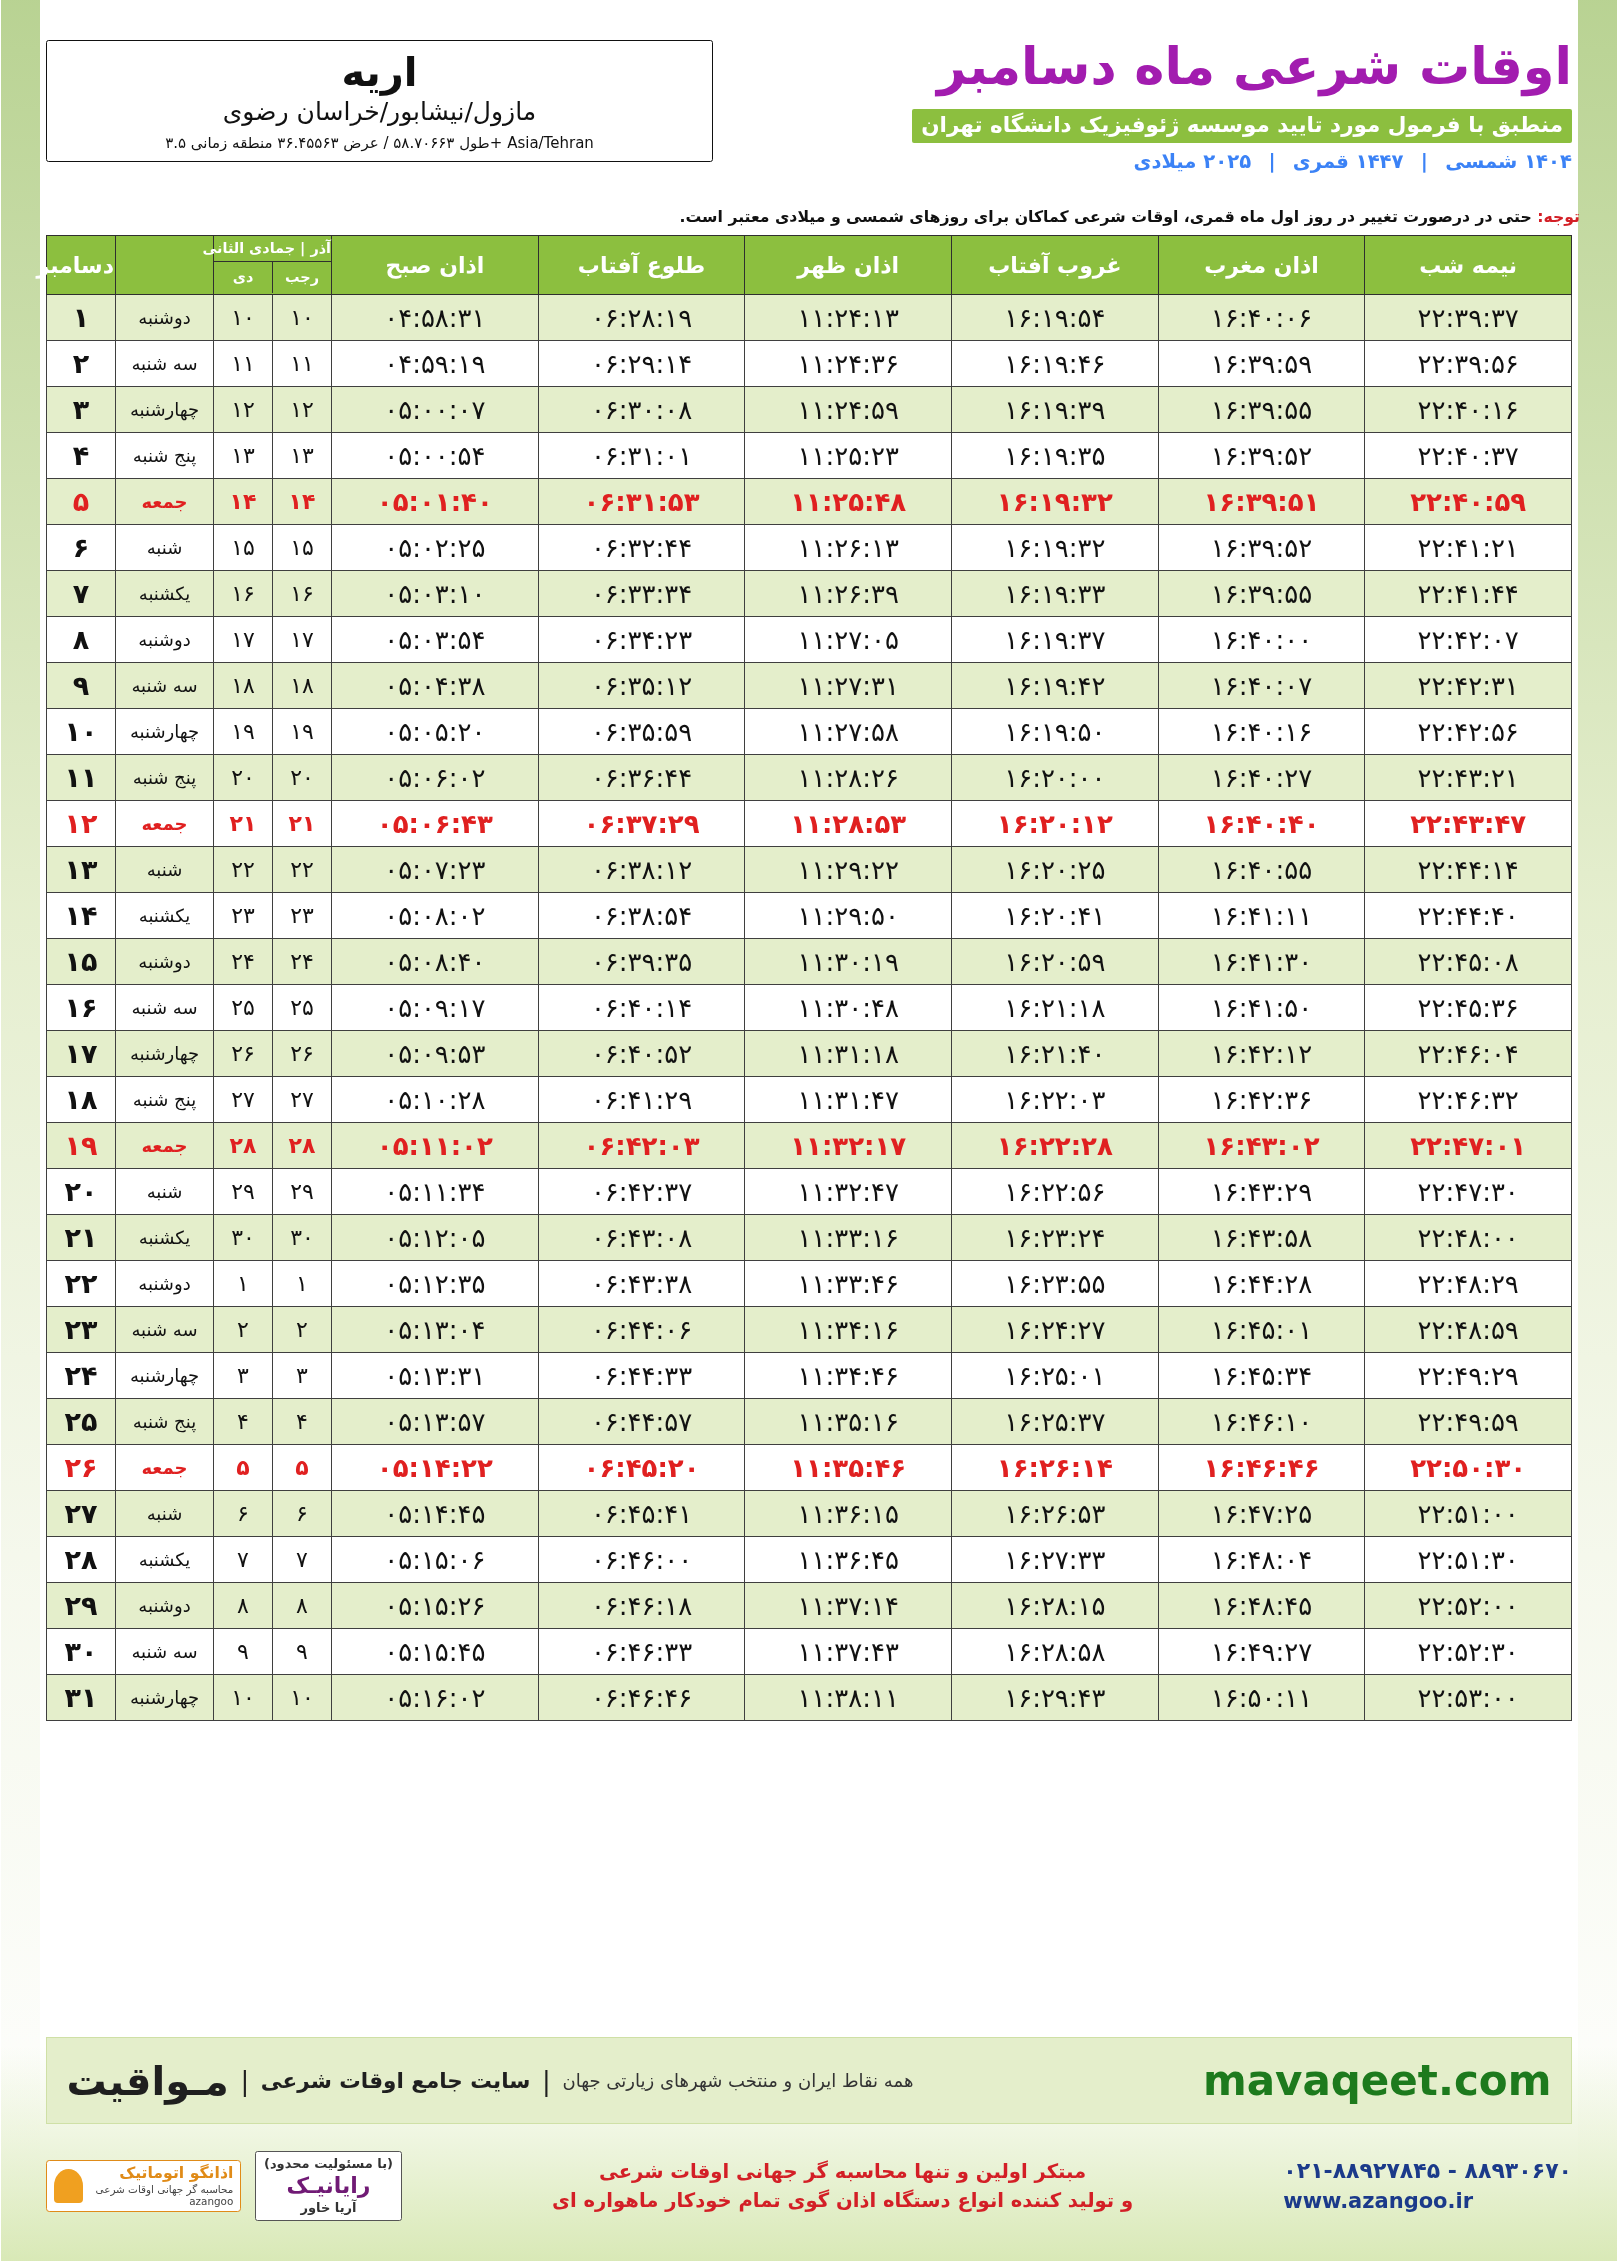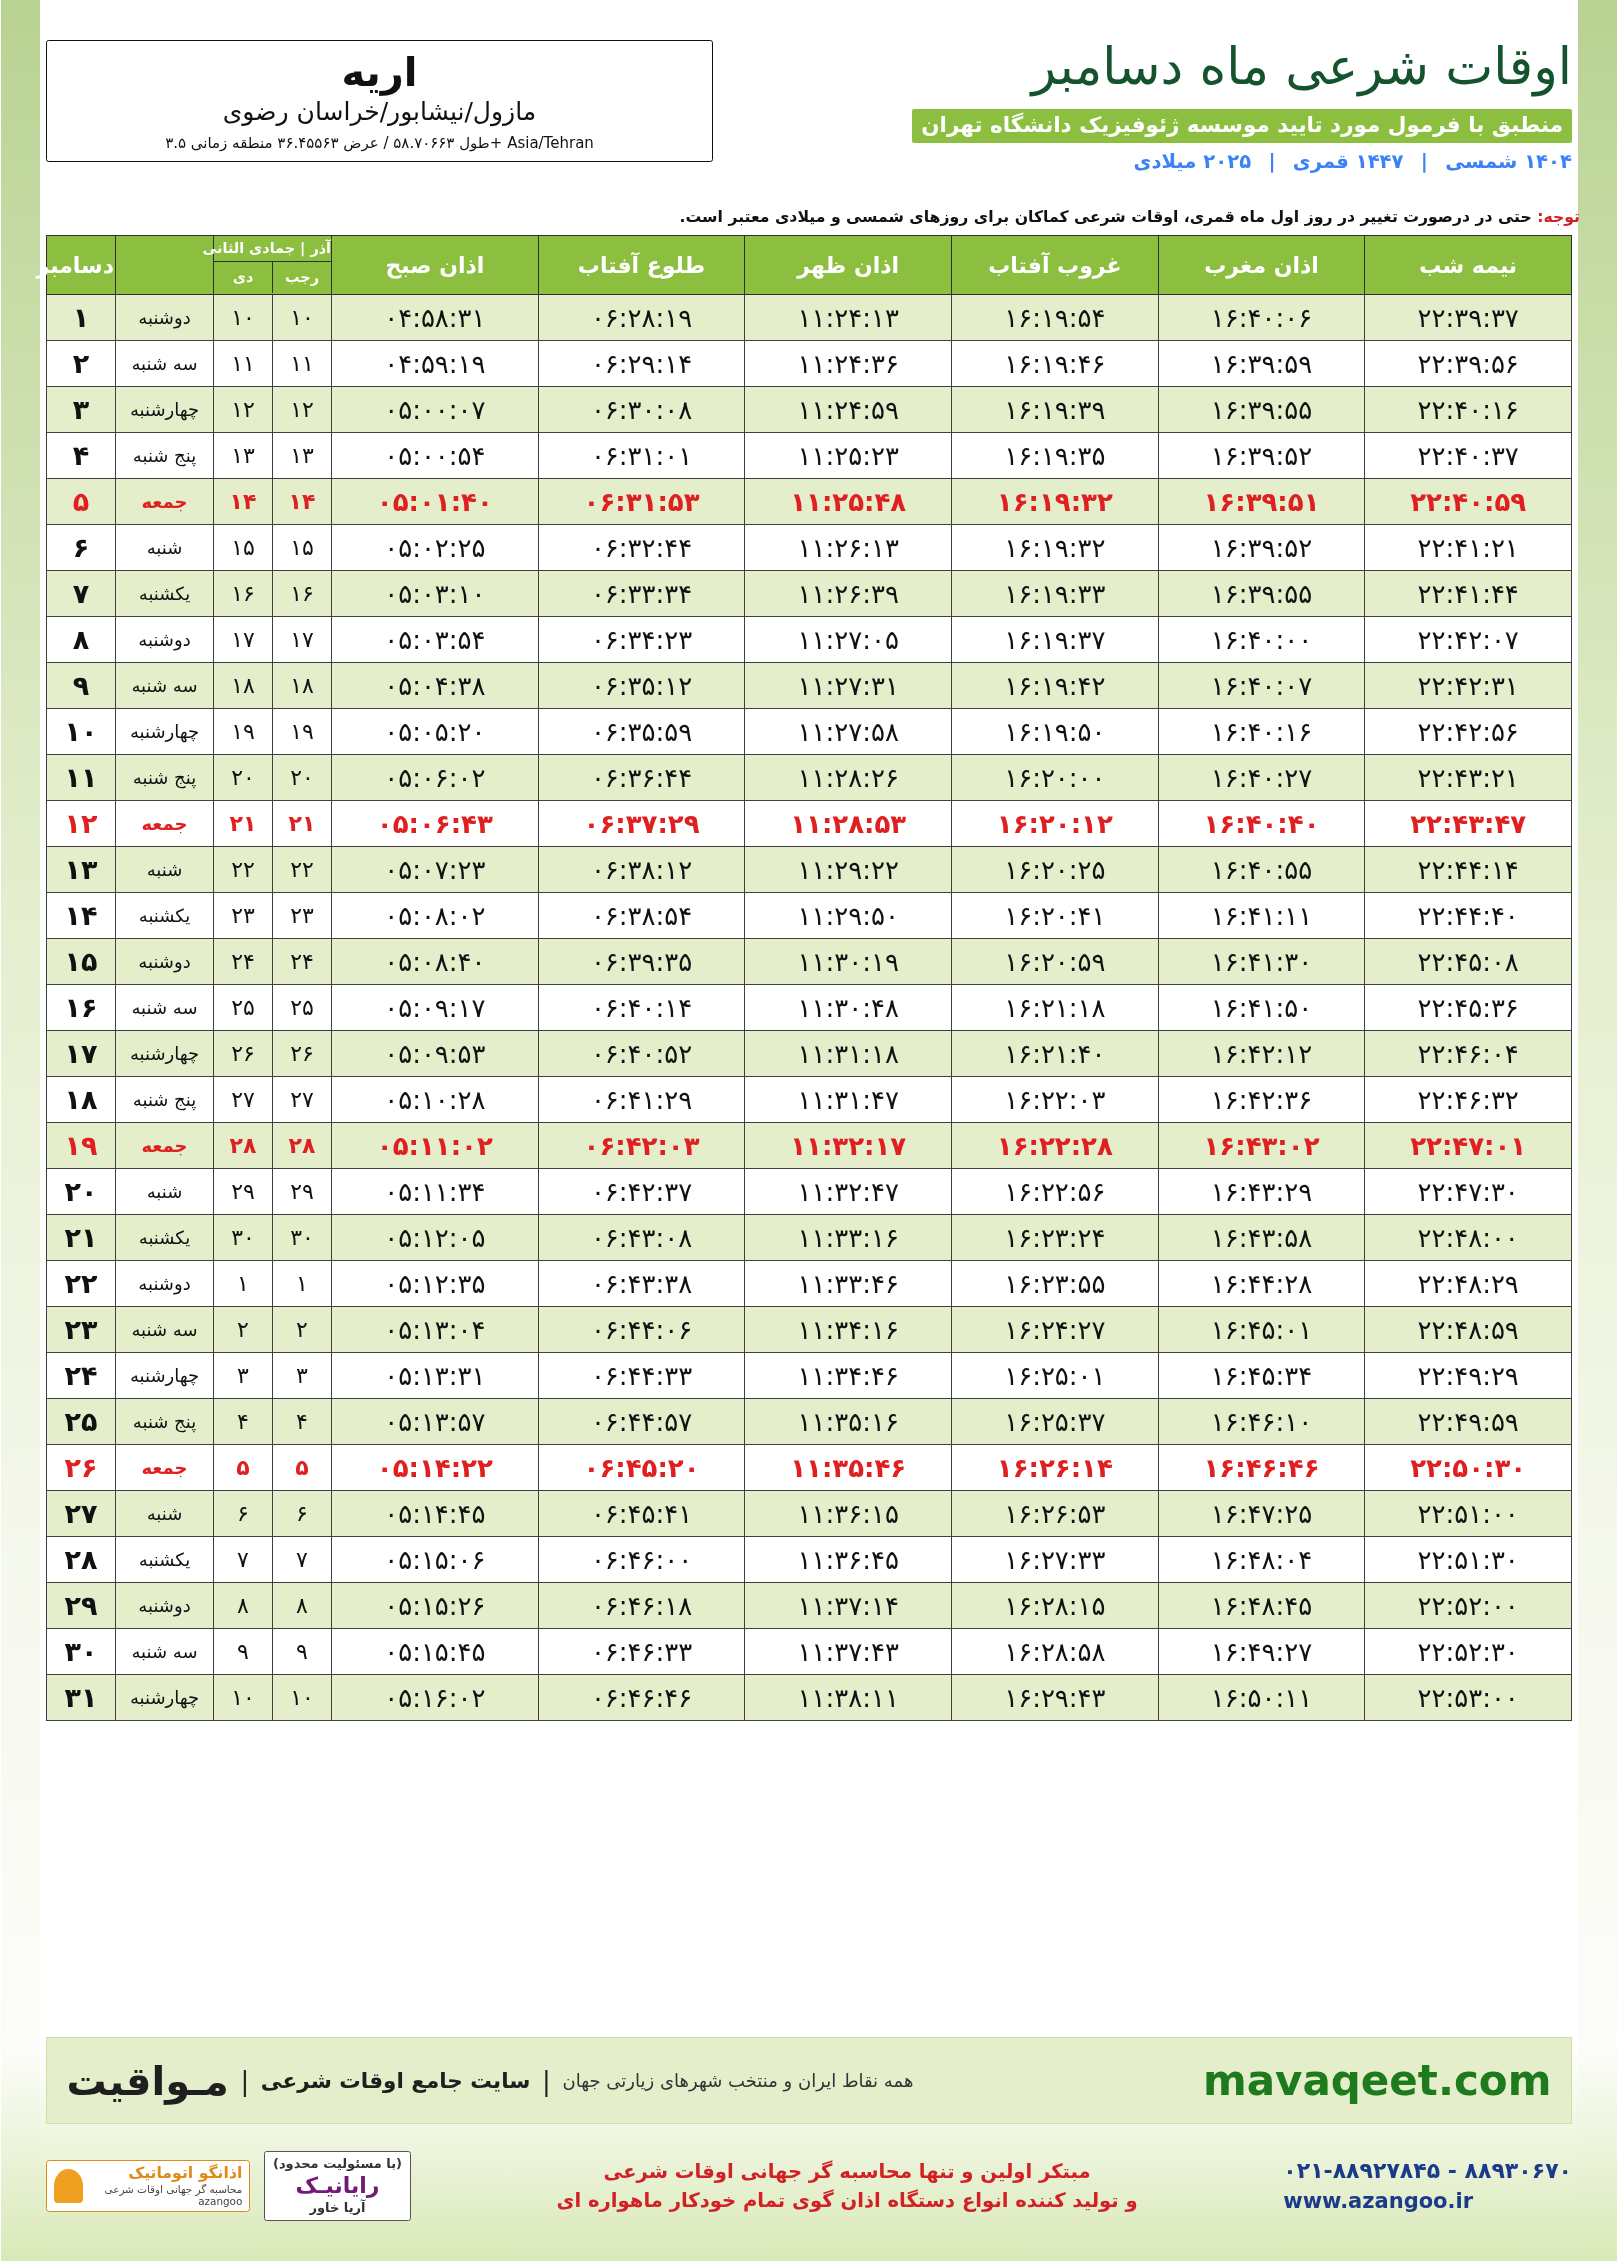--- a/index.html
+++ b/index.html
@@ -31,21 +31,21 @@
   .page{position:relative;width:1618px;height:2261px;}
 
   
   .header{
     position:absolute;top:40px;right:46px;left:46px;height:163px;
   }
   .title-block{
     position:absolute;right:0;top:0;text-align:right;width:913px;
   }
   .title-main{
-    font-size:51px;font-weight:normal;color:#14532d;line-height:1.05;
+    font-size:51px;font-weight:bold;color:#a21caf;line-height:1.05;
     letter-spacing:-0.7px;
   }
   .title-sub{
     margin-top:15px;
     display:inline-block;
     background:#8cbf3f;color:#ffffff;
     font-size:21.5px;font-weight:bold;
     padding:3.9px 9px 5.2px 9px;
     border-radius:2px;
   }
@@ -149,21 +149,21 @@
   .phone-block{direction:ltr;text-align:left;font-size:22px;font-weight:bold;color:#1b3a8a;line-height:1.4;}
   .phone-block .url{color:#1b3a8a;font-size:21px;}
   .mid-text{text-align:center;font-size:19.6px;font-weight:bold;color:#d31f26;line-height:1.5;}
   .logos{display:flex;align-items:center;gap:14.4px;}
   .logo-box{
     border:1.3px solid #555;border-radius:2.6px;padding:3.9px 7.8px;
     font-size:17px;font-weight:bold;text-align:center;color:#111;background:#fff;
     line-height:1.25;
   }
   .logo-azan{
-    display:flex;align-items:center;gap:22px;
+    display:flex;align-items:center;gap:13px;
     border:1.3px solid #e08b18;border-radius:3.3px;padding:3.3px 6.5px;background:#fff;
   }
   .logo-azan .dome{
     width:29px;height:34px;background:#f0a020;border-radius:50% 50% 3.9px 3.9px;
   }
   .logo-azan .txt{font-size:15.7px;font-weight:bold;color:#e08b18;line-height:1.2;text-align:right;}
   .logo-azan .txt small{display:block;font-size:10.4px;color:#444;font-weight:normal;}
   .logo-rayaneh .big{font-size:22px;color:#701a75;}
   .logo-rayaneh small{display:block;font-size:13px;color:#333;font-weight:bold;}
 </style>

